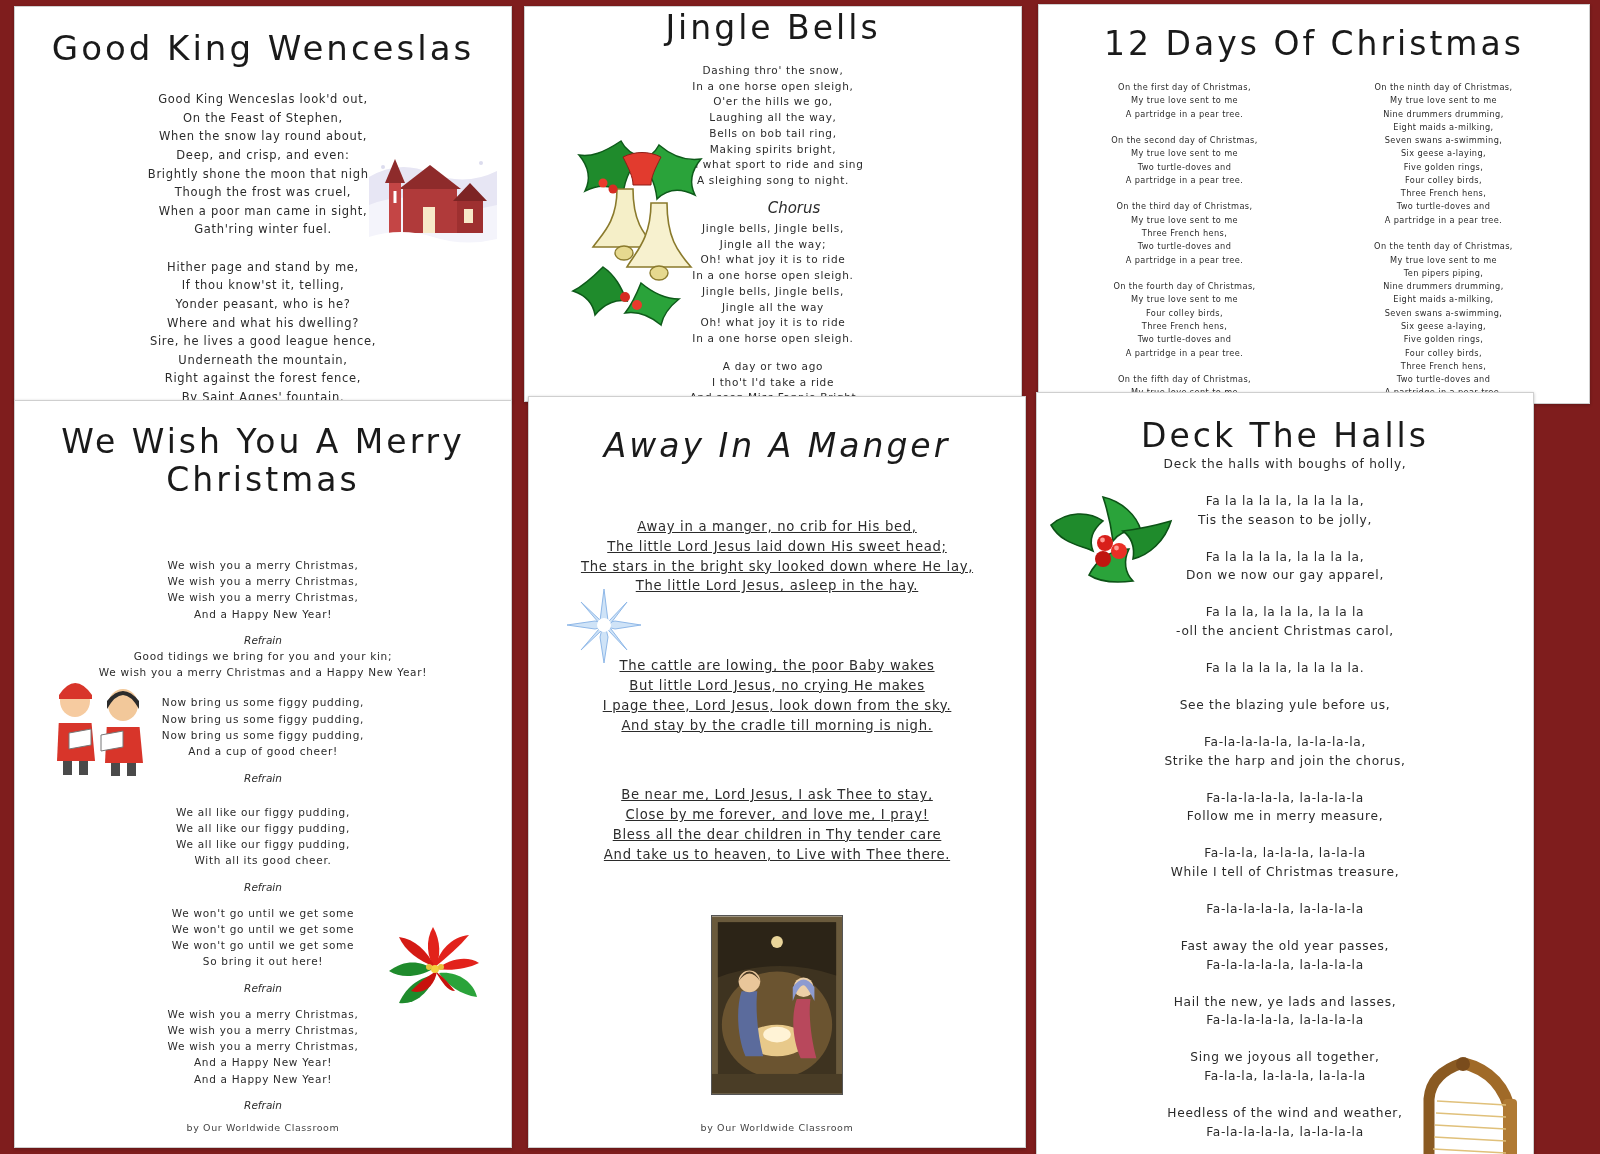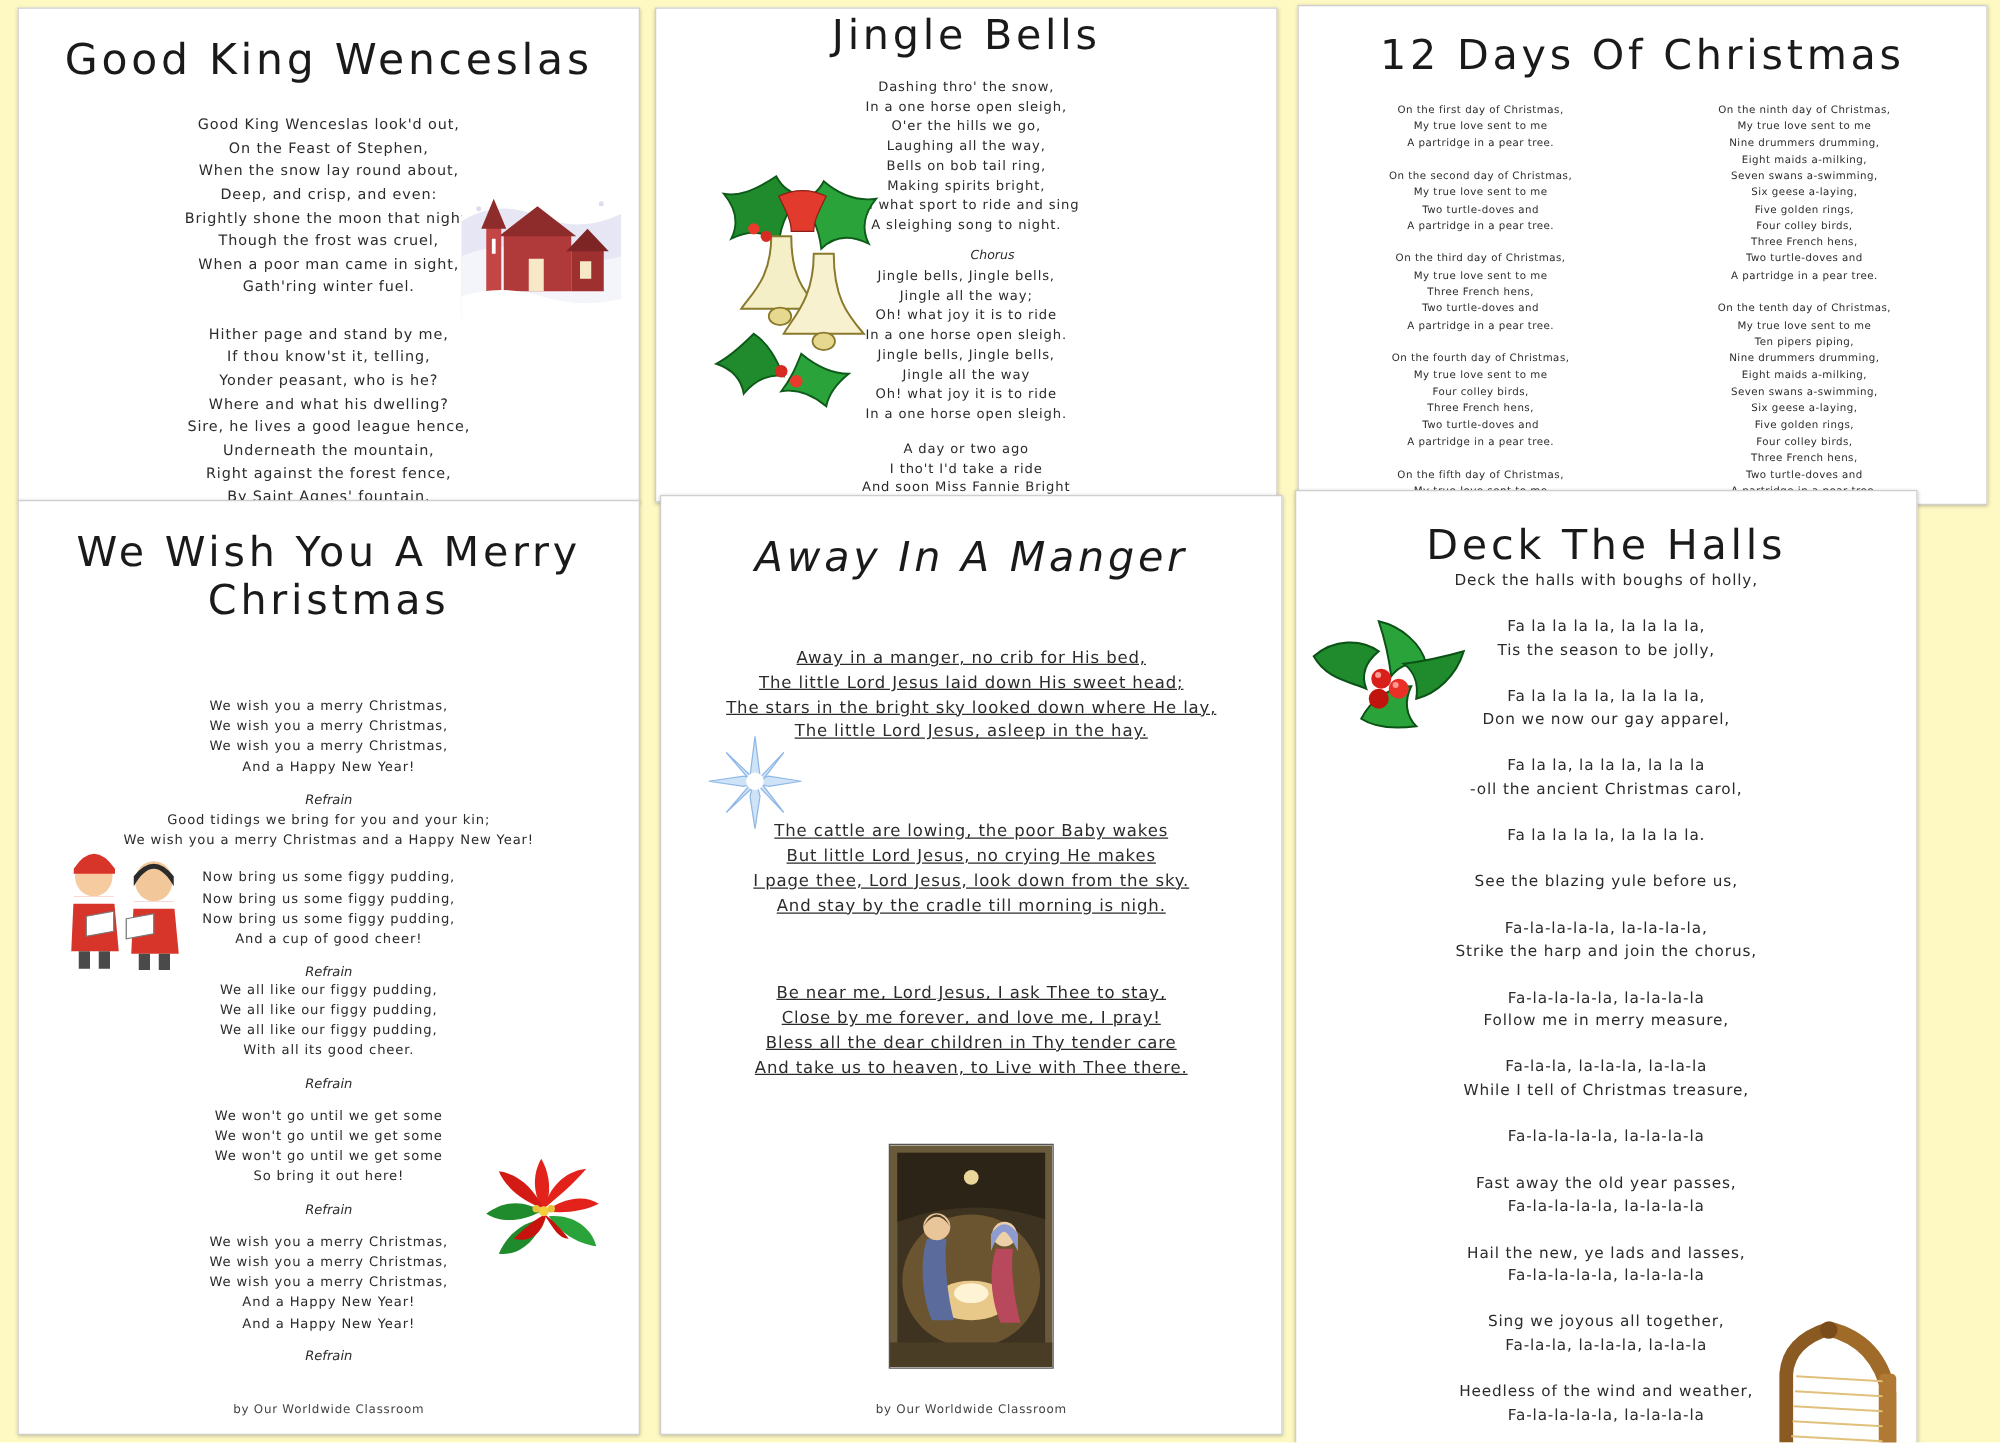--- a/index.html
+++ b/index.html
@@ -5,21 +5,21 @@
   * { box-sizing: border-box; }
   html, body {
     margin: 0; padding: 0;
     width: 1600px; height: 1154px;
     background: #ffffff;
     font-family: "DejaVu Sans", sans-serif;
   }
   #stage {
     position: relative;
     width: 1600px; height: 1154px;
-    background: #fef9c3;
+    background: #7f1d1d;
     overflow: hidden;
   }
   .sheet {
     position: absolute;
     background: #ffffff;
     border: 1px solid #cfcfcf;
     box-shadow: 0 1px 3px rgba(0,0,0,0.25);
     overflow: hidden;
   }
   .title {
@@ -53,21 +53,21 @@
   #sheet-wenceslas .lyrics { font-size: 11.5px; line-height: 1.62; margin-top: 22px; }
   .church {
     position: absolute; right: 14px; top: 140px;
     width: 128px; height: 118px;
   }
 
   
   #sheet-jingle { left: 524px; top: 6px; width: 498px; height: 396px; }
   #sheet-jingle .title { font-size: 33px; margin-top: 2px; }
   #sheet-jingle .lyrics { font-size: 10.5px; line-height: 1.5; margin-top: 16px; }
-  #sheet-jingle .italic-label { font-size: 10px; margin-top: 10px; padding-left: 42px; }
+  #sheet-jingle .italic-label { font-size: 15px; margin-top: 10px; padding-left: 42px; }
   .bells {
     position: absolute; left: 38px; top: 120px; width: 160px; height: 200px;
   }
 
   
   #sheet-12days { left: 1038px; top: 4px; width: 552px; height: 400px; }
   #sheet-12days .title { font-size: 33px; margin-top: 20px; }
   .twocol {
     display: flex; margin-top: 18px; padding: 0 16px;
   }
@@ -313,21 +313,21 @@
 We wish you a merry Christmas,
 And a Happy New Year!</div>
     <div class="italic-label" style="font-size:10.5px;margin-top:12px">Refrain</div>
     <div class="lyrics" style="margin-top:2px">Good tidings we bring for you and your kin;
 We wish you a merry Christmas and a Happy New Year!</div>
     <div class="lyrics" style="margin-top:14px">Now bring us some figgy pudding,
 Now bring us some figgy pudding,
 Now bring us some figgy pudding,
 And a cup of good cheer!</div>
     <div class="italic-label" style="font-size:10.5px;margin-top:12px">Refrain</div>
-    <div class="lyrics" style="margin-top:0">We all like our figgy pudding,
+    <div class="lyrics" style="margin-top:20px">We all like our figgy pudding,
 We all like our figgy pudding,
 We all like our figgy pudding,
 With all its good cheer.</div>
     <div class="italic-label" style="font-size:10.5px;margin-top:12px">Refrain</div>
     <div class="lyrics" style="margin-top:12px">We won't go until we get some
 We won't go until we get some
 We won't go until we get some
 So bring it out here!</div>
     <div class="italic-label" style="font-size:10.5px;margin-top:12px">Refrain</div>
     <div class="lyrics" style="margin-top:12px">We wish you a merry Christmas,

